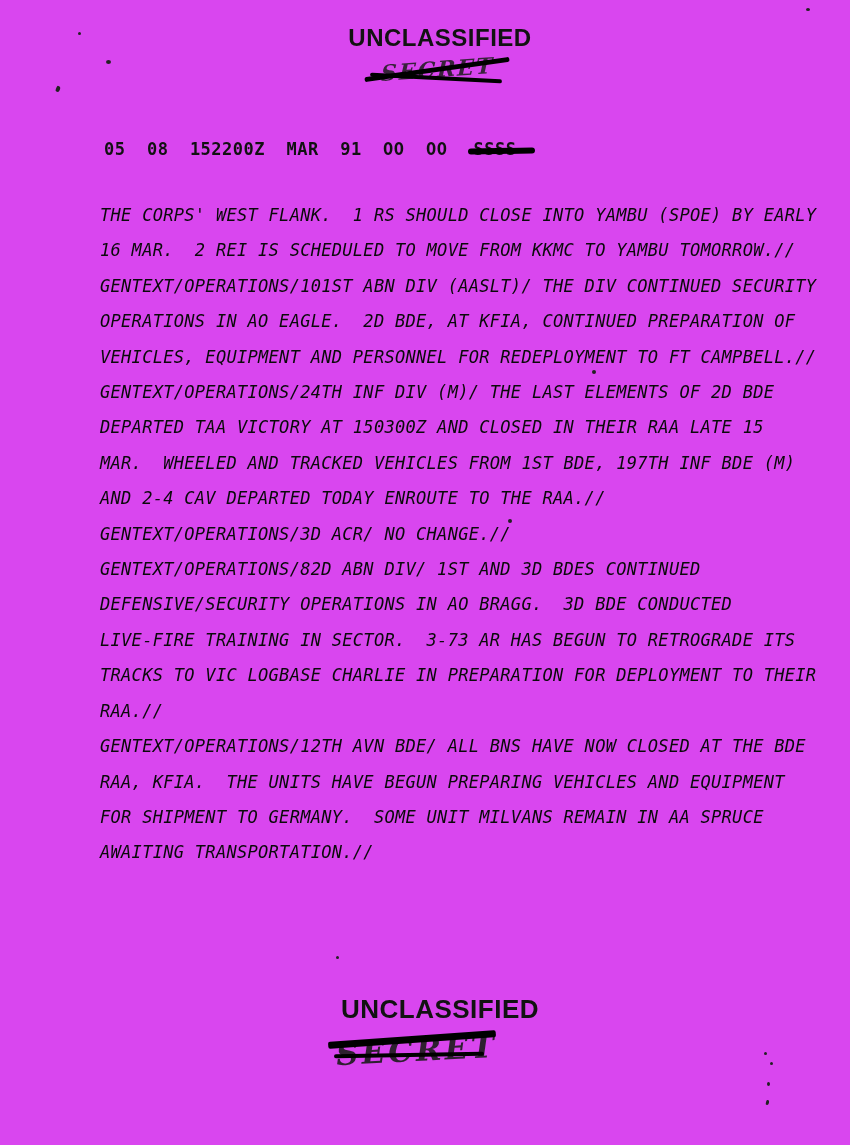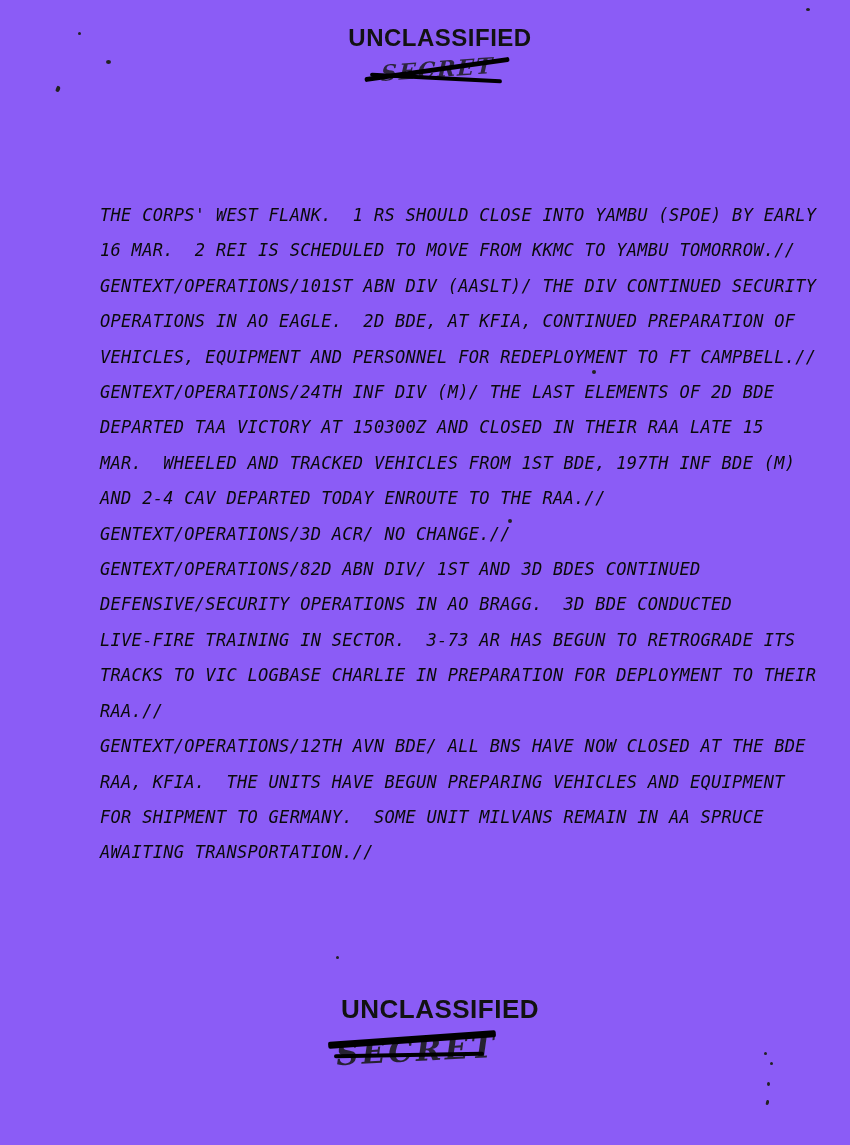--- a/index.html
+++ b/index.html
@@ -4,21 +4,21 @@
 <style>
   html, body {
     margin: 0;
     padding: 0;
     background: #ffffff;
   }
   .page {
     position: relative;
     width: 850px;
     height: 1145px;
-    background: #8b5cf6;
+    background: #d946ef;
     overflow: hidden;
     font-family: "DejaVu Sans Mono", monospace;
     color: #0d0d0d;
   }
 
   
   .classification {
     position: absolute;
     left: 15px;
     width: 100%;
@@ -126,20 +126,21 @@
 <div class="page">
 
   <div class="classification classification-top">UNCLASSIFIED</div>
 
   <div class="stamp stamp-top">
     <span class="stamp-text">SECRET</span>
     <span class="stamp-strike strike-a"></span>
     <span class="stamp-strike strike-b"></span>
   </div>
 
+  <div class="meta-line"><span>05  08  152200Z  MAR  91  OO  OO</span><span class="meta-struck">SSSS</span></div>
 
   <div class="doc-body"><div class="doc-line">THE CORPS' WEST FLANK.  1 RS SHOULD CLOSE INTO YAMBU (SPOE) BY EARLY</div><div class="doc-line">16 MAR.  2 REI IS SCHEDULED TO MOVE FROM KKMC TO YAMBU TOMORROW.//</div><div class="doc-line">GENTEXT/OPERATIONS/101ST ABN DIV (AASLT)/ THE DIV CONTINUED SECURITY</div><div class="doc-line">OPERATIONS IN AO EAGLE.  2D BDE, AT KFIA, CONTINUED PREPARATION OF</div><div class="doc-line">VEHICLES, EQUIPMENT AND PERSONNEL FOR REDEPLOYMENT TO FT CAMPBELL.//</div><div class="doc-line">GENTEXT/OPERATIONS/24TH INF DIV (M)/ THE LAST ELEMENTS OF 2D BDE</div><div class="doc-line">DEPARTED TAA VICTORY AT 150300Z AND CLOSED IN THEIR RAA LATE 15</div><div class="doc-line">MAR.  WHEELED AND TRACKED VEHICLES FROM 1ST BDE, 197TH INF BDE (M)</div><div class="doc-line">AND 2-4 CAV DEPARTED TODAY ENROUTE TO THE RAA.//</div><div class="doc-line">GENTEXT/OPERATIONS/3D ACR/ NO CHANGE.//</div><div class="doc-line">GENTEXT/OPERATIONS/82D ABN DIV/ 1ST AND 3D BDES CONTINUED</div><div class="doc-line">DEFENSIVE/SECURITY OPERATIONS IN AO BRAGG.  3D BDE CONDUCTED</div><div class="doc-line">LIVE-FIRE TRAINING IN SECTOR.  3-73 AR HAS BEGUN TO RETROGRADE ITS</div><div class="doc-line">TRACKS TO VIC LOGBASE CHARLIE IN PREPARATION FOR DEPLOYMENT TO THEIR</div><div class="doc-line">RAA.//</div><div class="doc-line">GENTEXT/OPERATIONS/12TH AVN BDE/ ALL BNS HAVE NOW CLOSED AT THE BDE</div><div class="doc-line">RAA, KFIA.  THE UNITS HAVE BEGUN PREPARING VEHICLES AND EQUIPMENT</div><div class="doc-line">FOR SHIPMENT TO GERMANY.  SOME UNIT MILVANS REMAIN IN AA SPRUCE</div><div class="doc-line">AWAITING TRANSPORTATION.//</div></div>
 
   <div class="classification classification-bottom">UNCLASSIFIED</div>
 
   <div class="stamp stamp-bottom">
     <span class="stamp-text">SECRET</span>
     <span class="stamp-strike strike-a"></span>
     <span class="stamp-strike strike-b"></span>
   </div>

